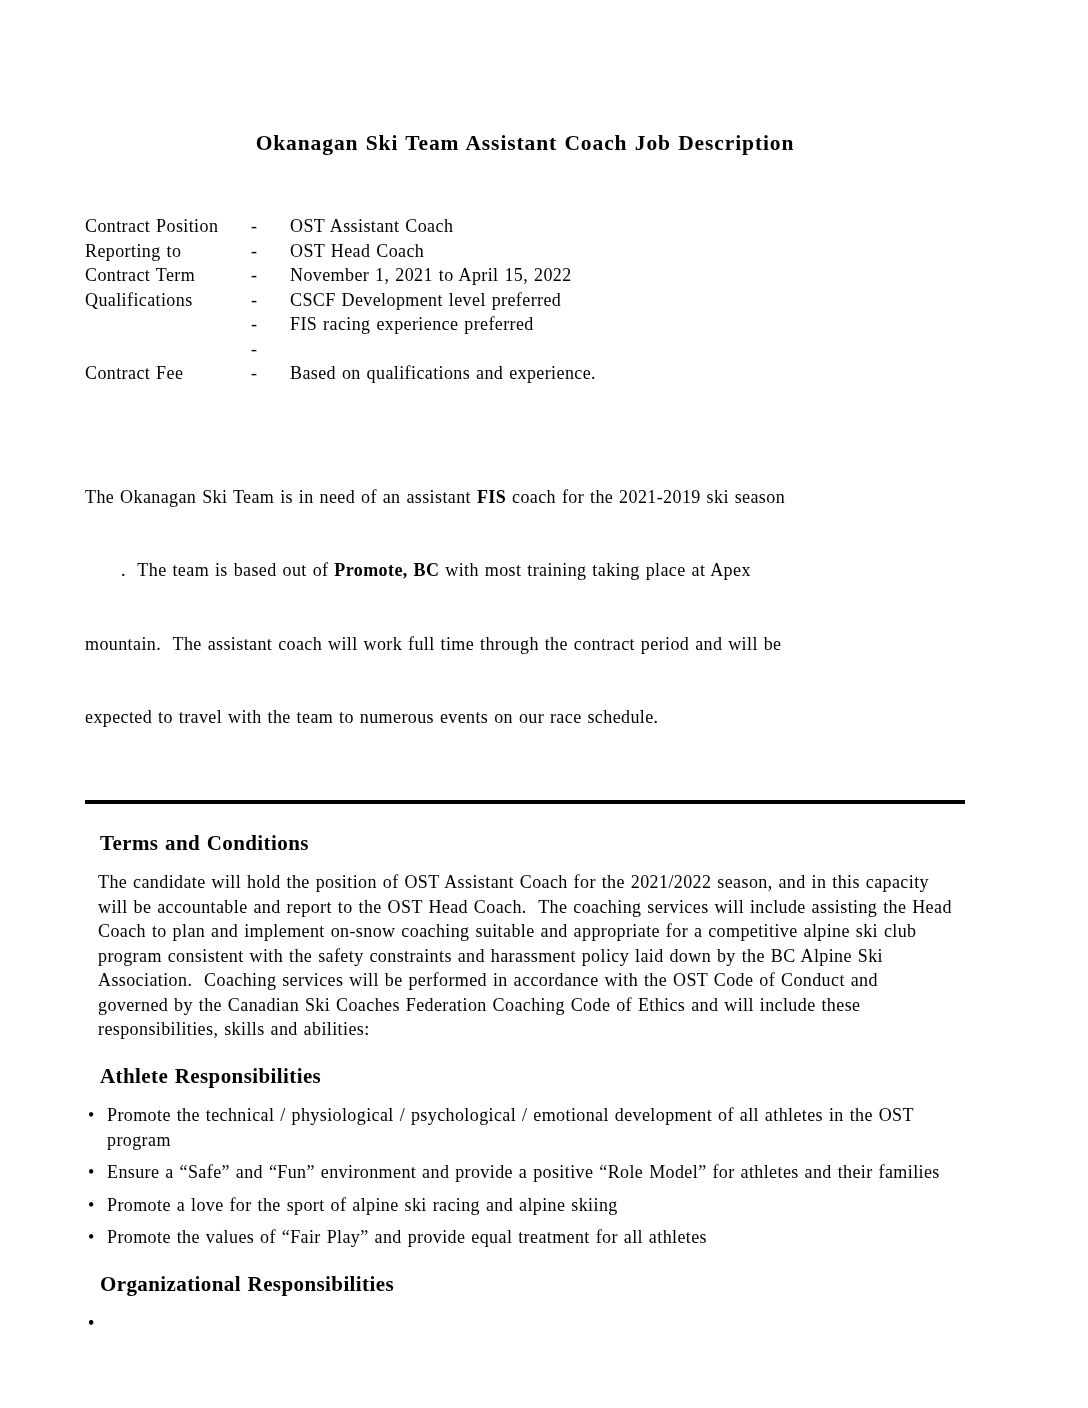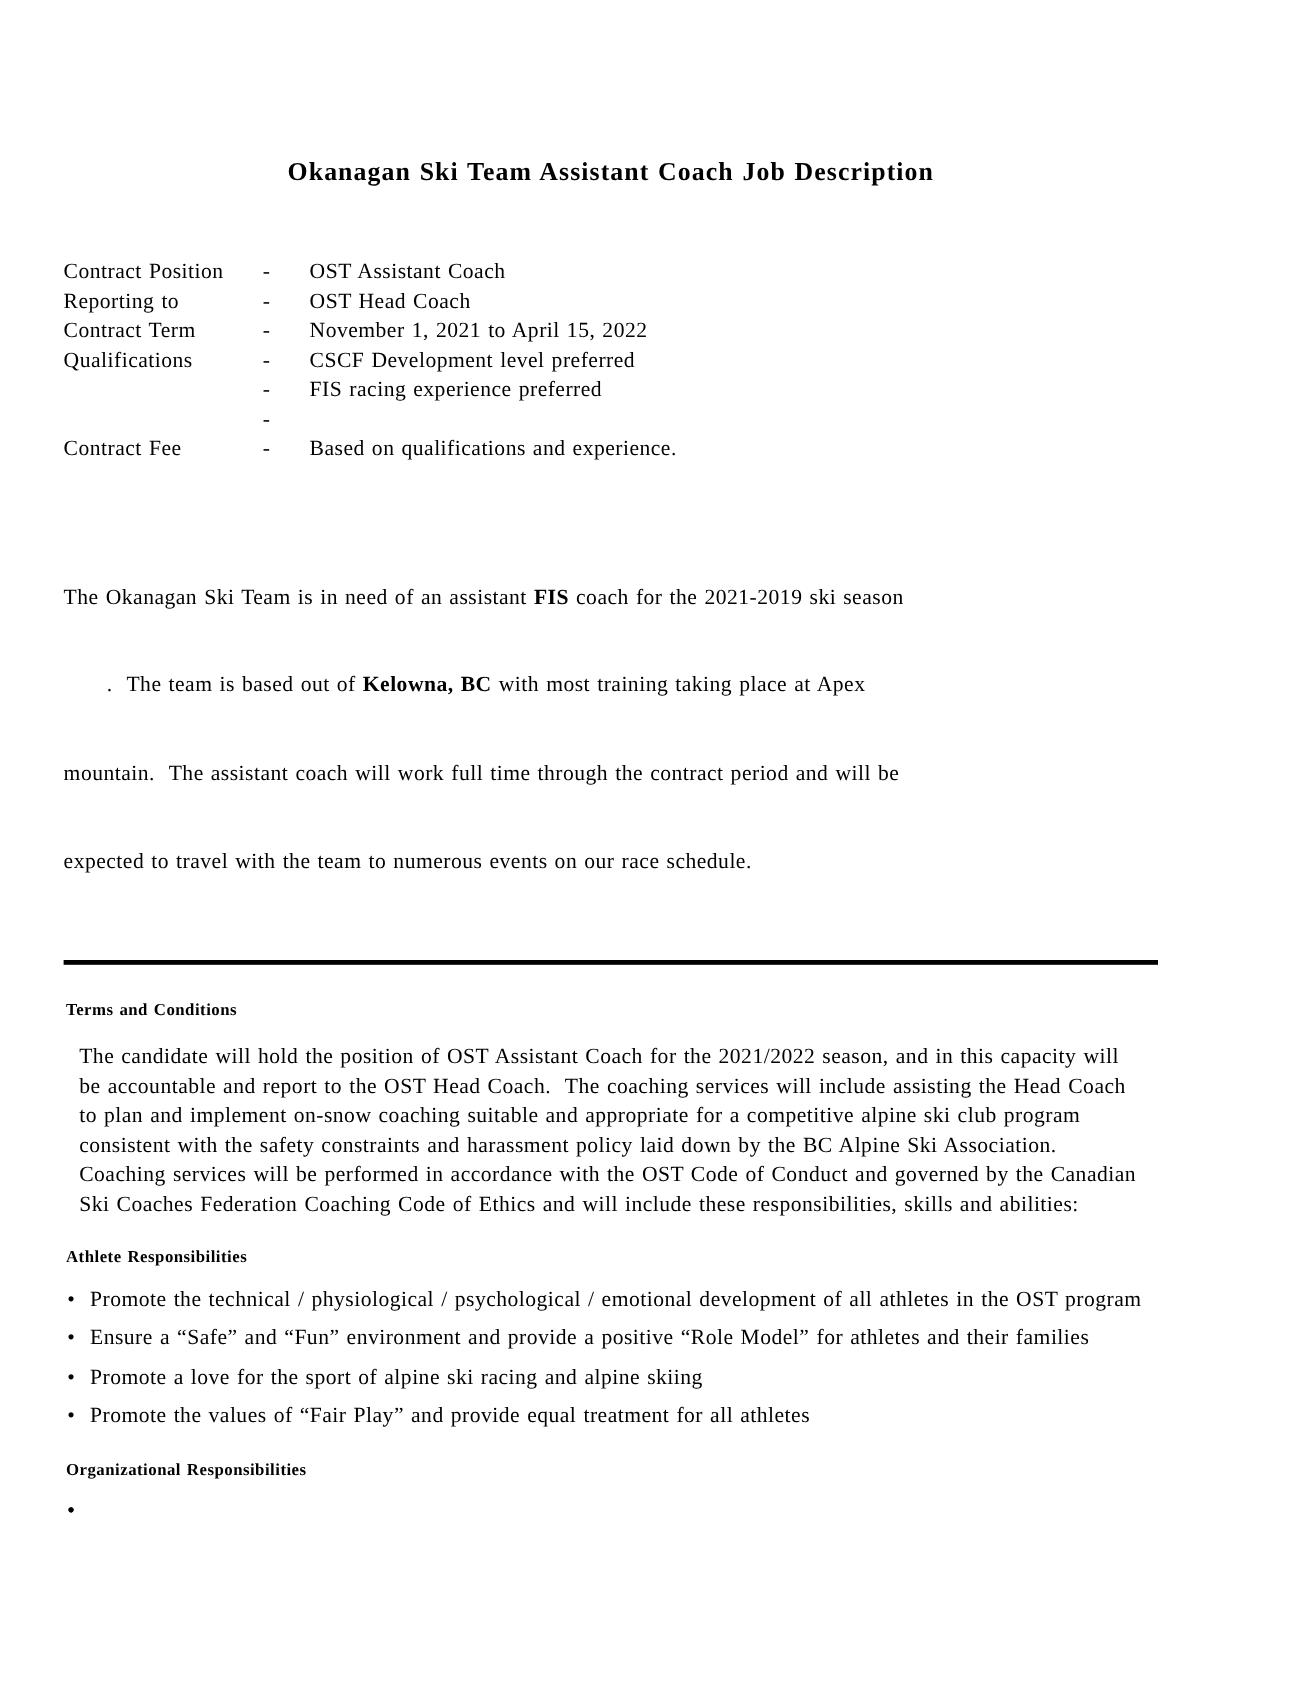--- a/index.html
+++ b/index.html
@@ -13,21 +13,21 @@
     height: 1408px;
     margin: 0 auto;
     background: #ffffff;
     color: #000000;
     font-family: "Liberation Serif", "DejaVu Serif", serif;
     font-size: 18px;
     line-height: 24.5px;
     letter-spacing: 0.4px;
     word-spacing: 1px;
     box-sizing: border-box;
-    padding: 128px 123px 0 53px;
+    padding: 128px 123px 0 85px;
     overflow: hidden;
   }
   .title {
     font-size: 21.5px;
     font-weight: bold;
     letter-spacing: 0.9px;
     text-align: center;
     margin: 0;
     line-height: 30px;
   }
@@ -44,23 +44,23 @@
   .bd { font-weight: bold; }
   
   .rule {
     margin: 21px 0 0 0;
     border: none;
     height: 4px;
     background: #000000;
     width: 100%;
   }
   h2 {
-    font-size: 14px;
+    font-size: 21px;
     font-weight: bold;
-    margin: 2px;
+    margin: 15px;
     line-height: 24.5px;
   }
   .terms-h { margin-top: 27px; }
   .para { margin: 13px; white-space: pre-wrap; }
   .athlete-h { margin-top: 22px; }
   .org-h { margin-top: 22px; }
   ul.blist {
     list-style: none;
     margin: 0;
     padding: 0;
@@ -115,21 +115,21 @@
     </div>
     <div class="crow">
       <span class="lbl">Contract Fee</span>
       <span class="dash">-</span>
       <span class="val">Based on qualifications and experience.</span>
     </div>
   </div>
 
   <div class="intro">
     <div class="ln"><span>The Okanagan Ski Team is in need of an assistant </span><span class="bd">FIS</span><span> coach for the 2021-2019 ski season</span></div>
-    <div class="ln ln2"><span>.  The team is based out of </span><span class="bd">Kelowna, BC</span><span> with most training taking place at Apex</span></div>
+    <div class="ln ln2"><span>.  The team is based out of </span><span class="bd">Promote, BC</span><span> with most training taking place at Apex</span></div>
     <div class="ln">mountain.  The assistant coach will work full time through the contract period and will be</div>
     <div class="ln">expected to travel with the team to numerous events on our race schedule.</div>
   </div>
 
   <hr class="rule">
 
   <h2 class="terms-h">Terms and Conditions</h2>
   <p class="para">The candidate will hold the position of OST Assistant Coach for the 2021/2022 season, and in this capacity will be accountable and report to the OST Head Coach.  The coaching services will include assisting the Head Coach to plan and implement on-snow coaching suitable and appropriate for a competitive alpine ski club program consistent with the safety constraints and harassment policy laid down by the BC Alpine Ski Association.  Coaching services will be performed in accordance with the OST Code of Conduct and governed by the Canadian Ski Coaches Federation Coaching Code of Ethics and will include these responsibilities, skills and abilities:</p>
 
   <h2 class="athlete-h">Athlete Responsibilities</h2>

